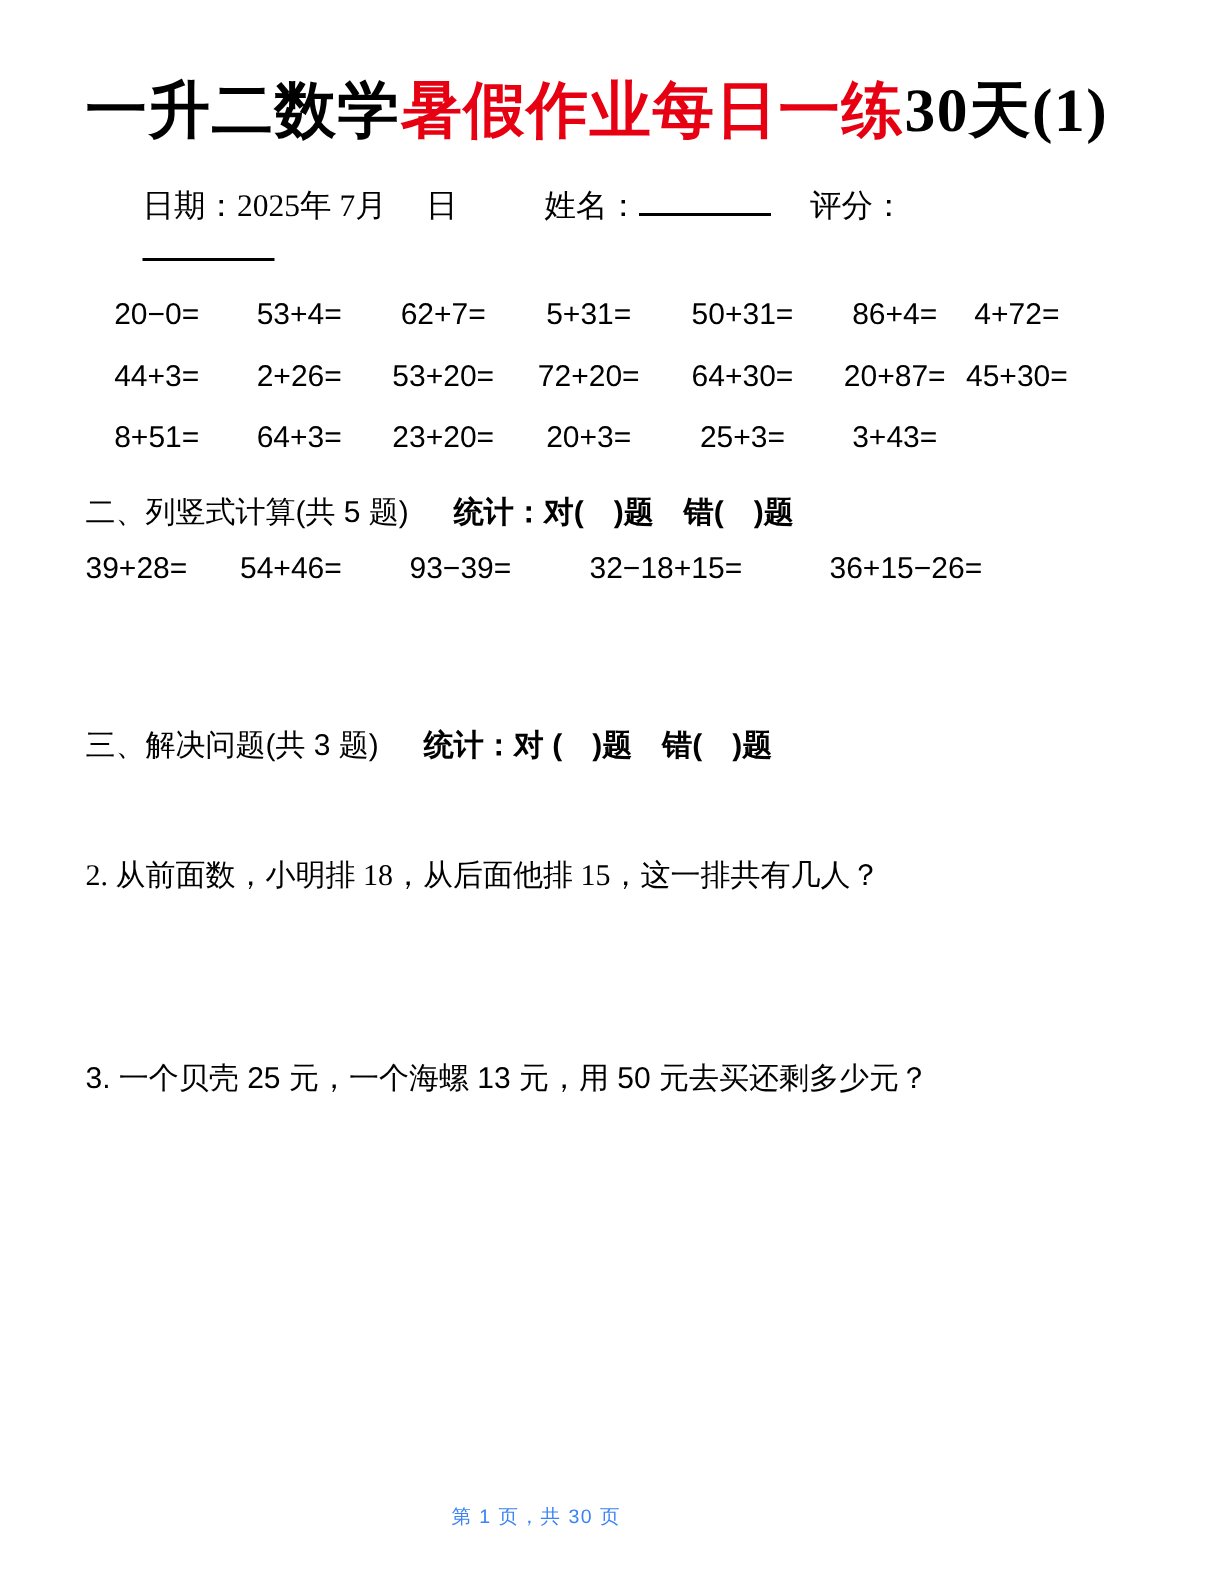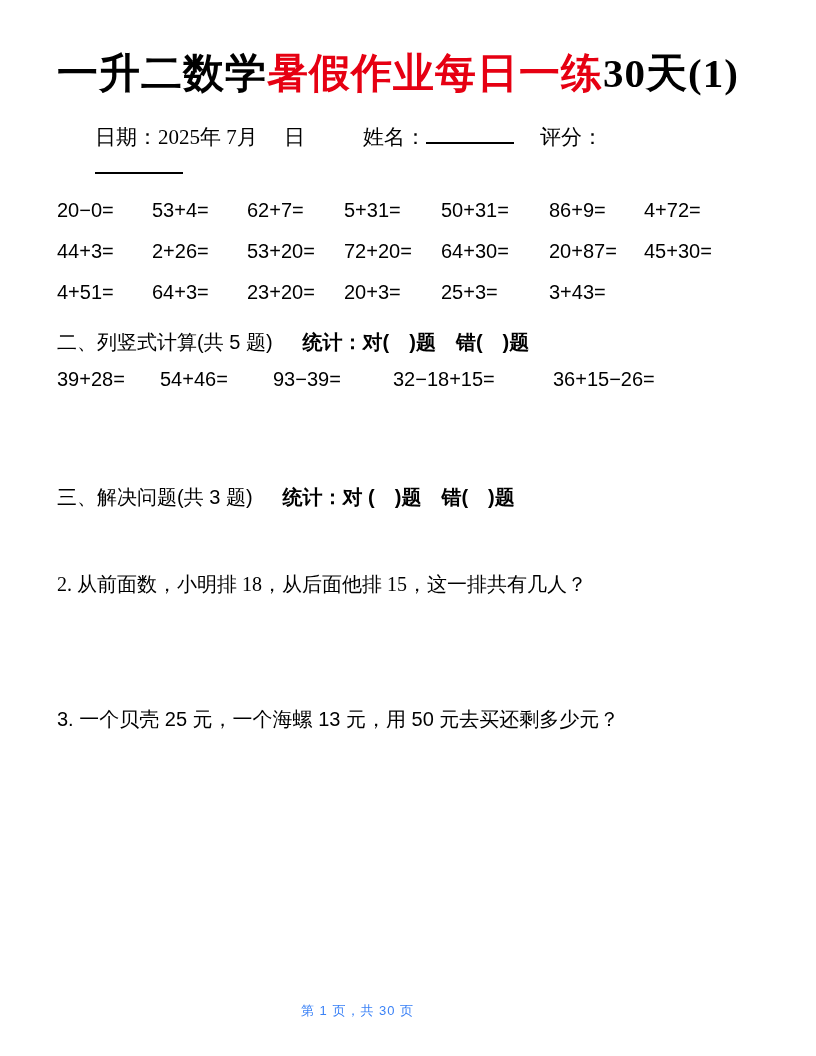--- a/index.html
+++ b/index.html
@@ -47,20 +47,21 @@
   }
   .section-header .stats { margin-left: 38px; }
   .section-header .stats.bold { font-weight: 700; margin-left: 30px; }
   .oral-grid {
     margin-top: 8px;
     display: grid;
     grid-template-columns: 95px 95px 97px 97px 108px 95px auto;
     grid-auto-rows: 41px;
     font-size: 20px;
     align-items: center;
+    text-align: center;
   }
   .column-grid {
     margin-top: 2px;
     display: grid;
     grid-template-columns: 103px 113px 120px 160px auto;
     grid-auto-rows: 38px;
     font-size: 20px;
     align-items: center;
   }
   .workspace { height: 70px; }
@@ -91,30 +92,30 @@
 
   <div class="date-line"><span>日期：2025年 7月　 日</span><span class="name-gap"></span><span>姓名：</span><span class="blank-line"></span><span class="blank-gap"></span><span>评分：</span><span class="blank-line"></span></div>
 
 
   <div class="oral-grid">
       <span class="cell">20−0=</span>
       <span class="cell">53+4=</span>
       <span class="cell">62+7=</span>
       <span class="cell">5+31=</span>
       <span class="cell">50+31=</span>
-      <span class="cell">86+9=</span>
+      <span class="cell">86+4=</span>
       <span class="cell">4+72=</span>
       <span class="cell">44+3=</span>
       <span class="cell">2+26=</span>
       <span class="cell">53+20=</span>
       <span class="cell">72+20=</span>
       <span class="cell">64+30=</span>
       <span class="cell">20+87=</span>
       <span class="cell">45+30=</span>
-      <span class="cell">4+51=</span>
+      <span class="cell">8+51=</span>
       <span class="cell">64+3=</span>
       <span class="cell">23+20=</span>
       <span class="cell">20+3=</span>
       <span class="cell">25+3=</span>
       <span class="cell">3+43=</span>
     </div>
 
   <div class="section-header"><span>二、列竖式计算(共 5 题)</span><span class="stats bold">统计：对(　)题　错(　)题</span></div>
 
   <div class="column-grid">

